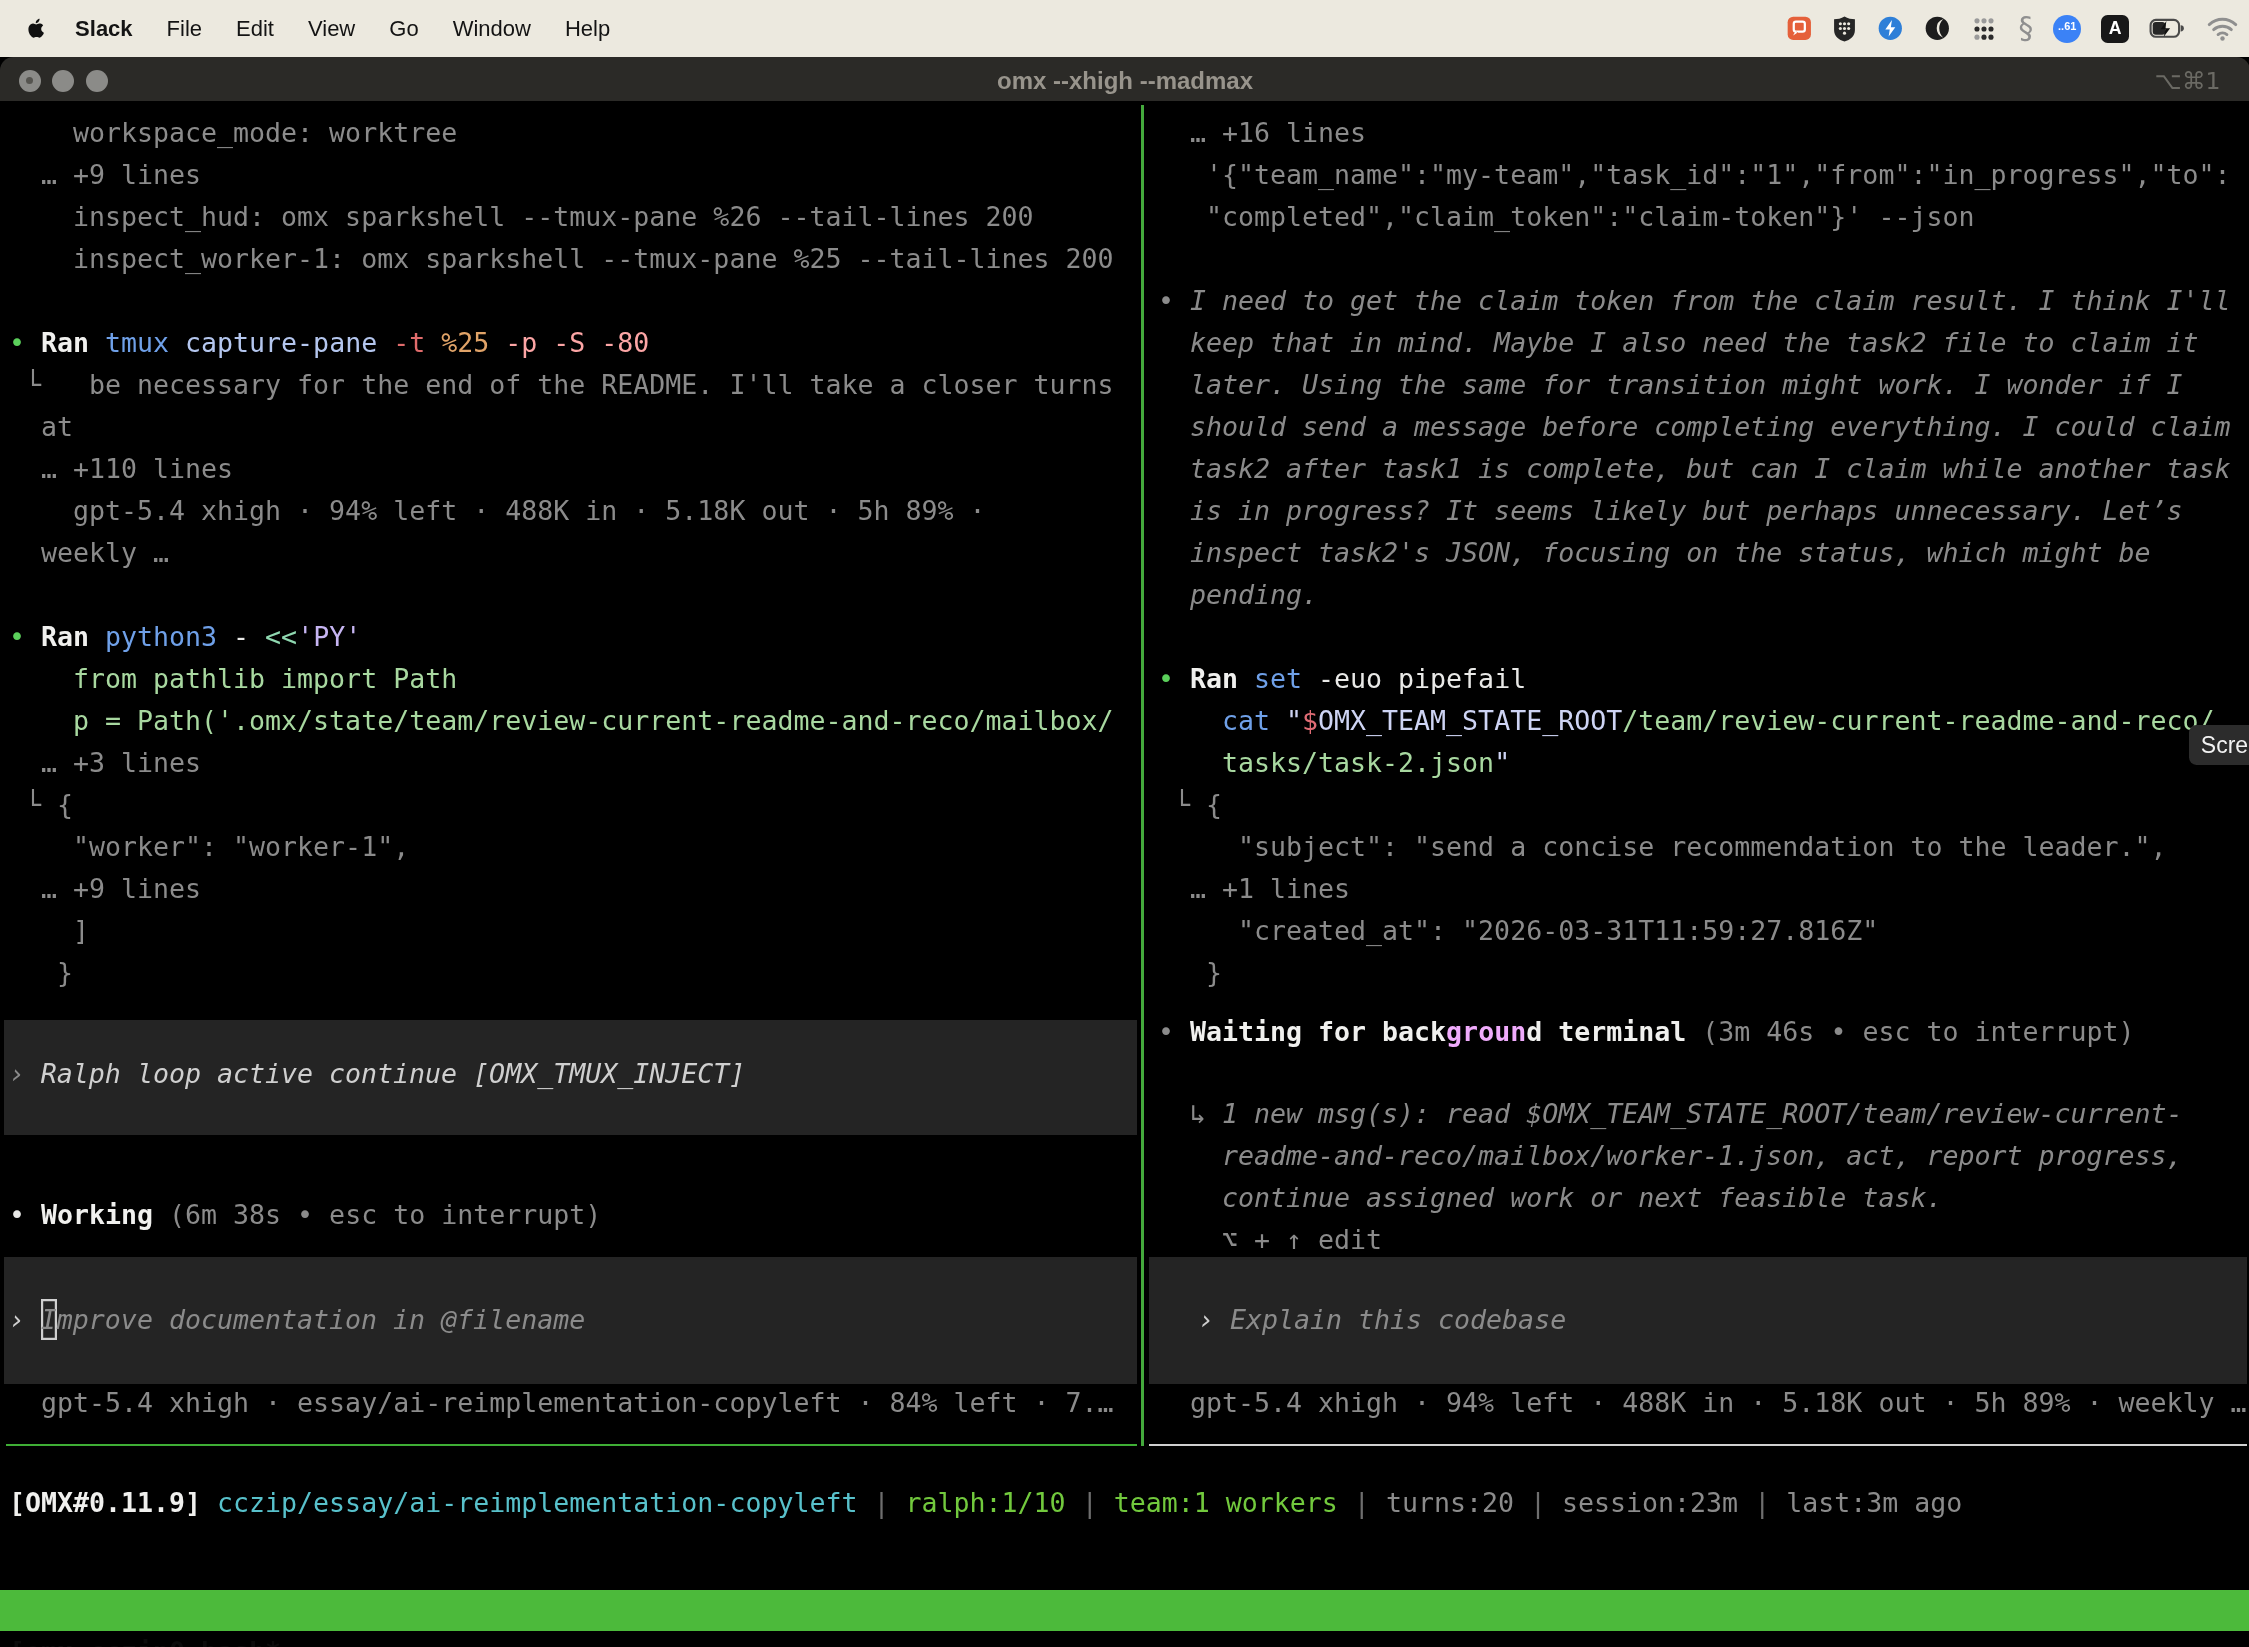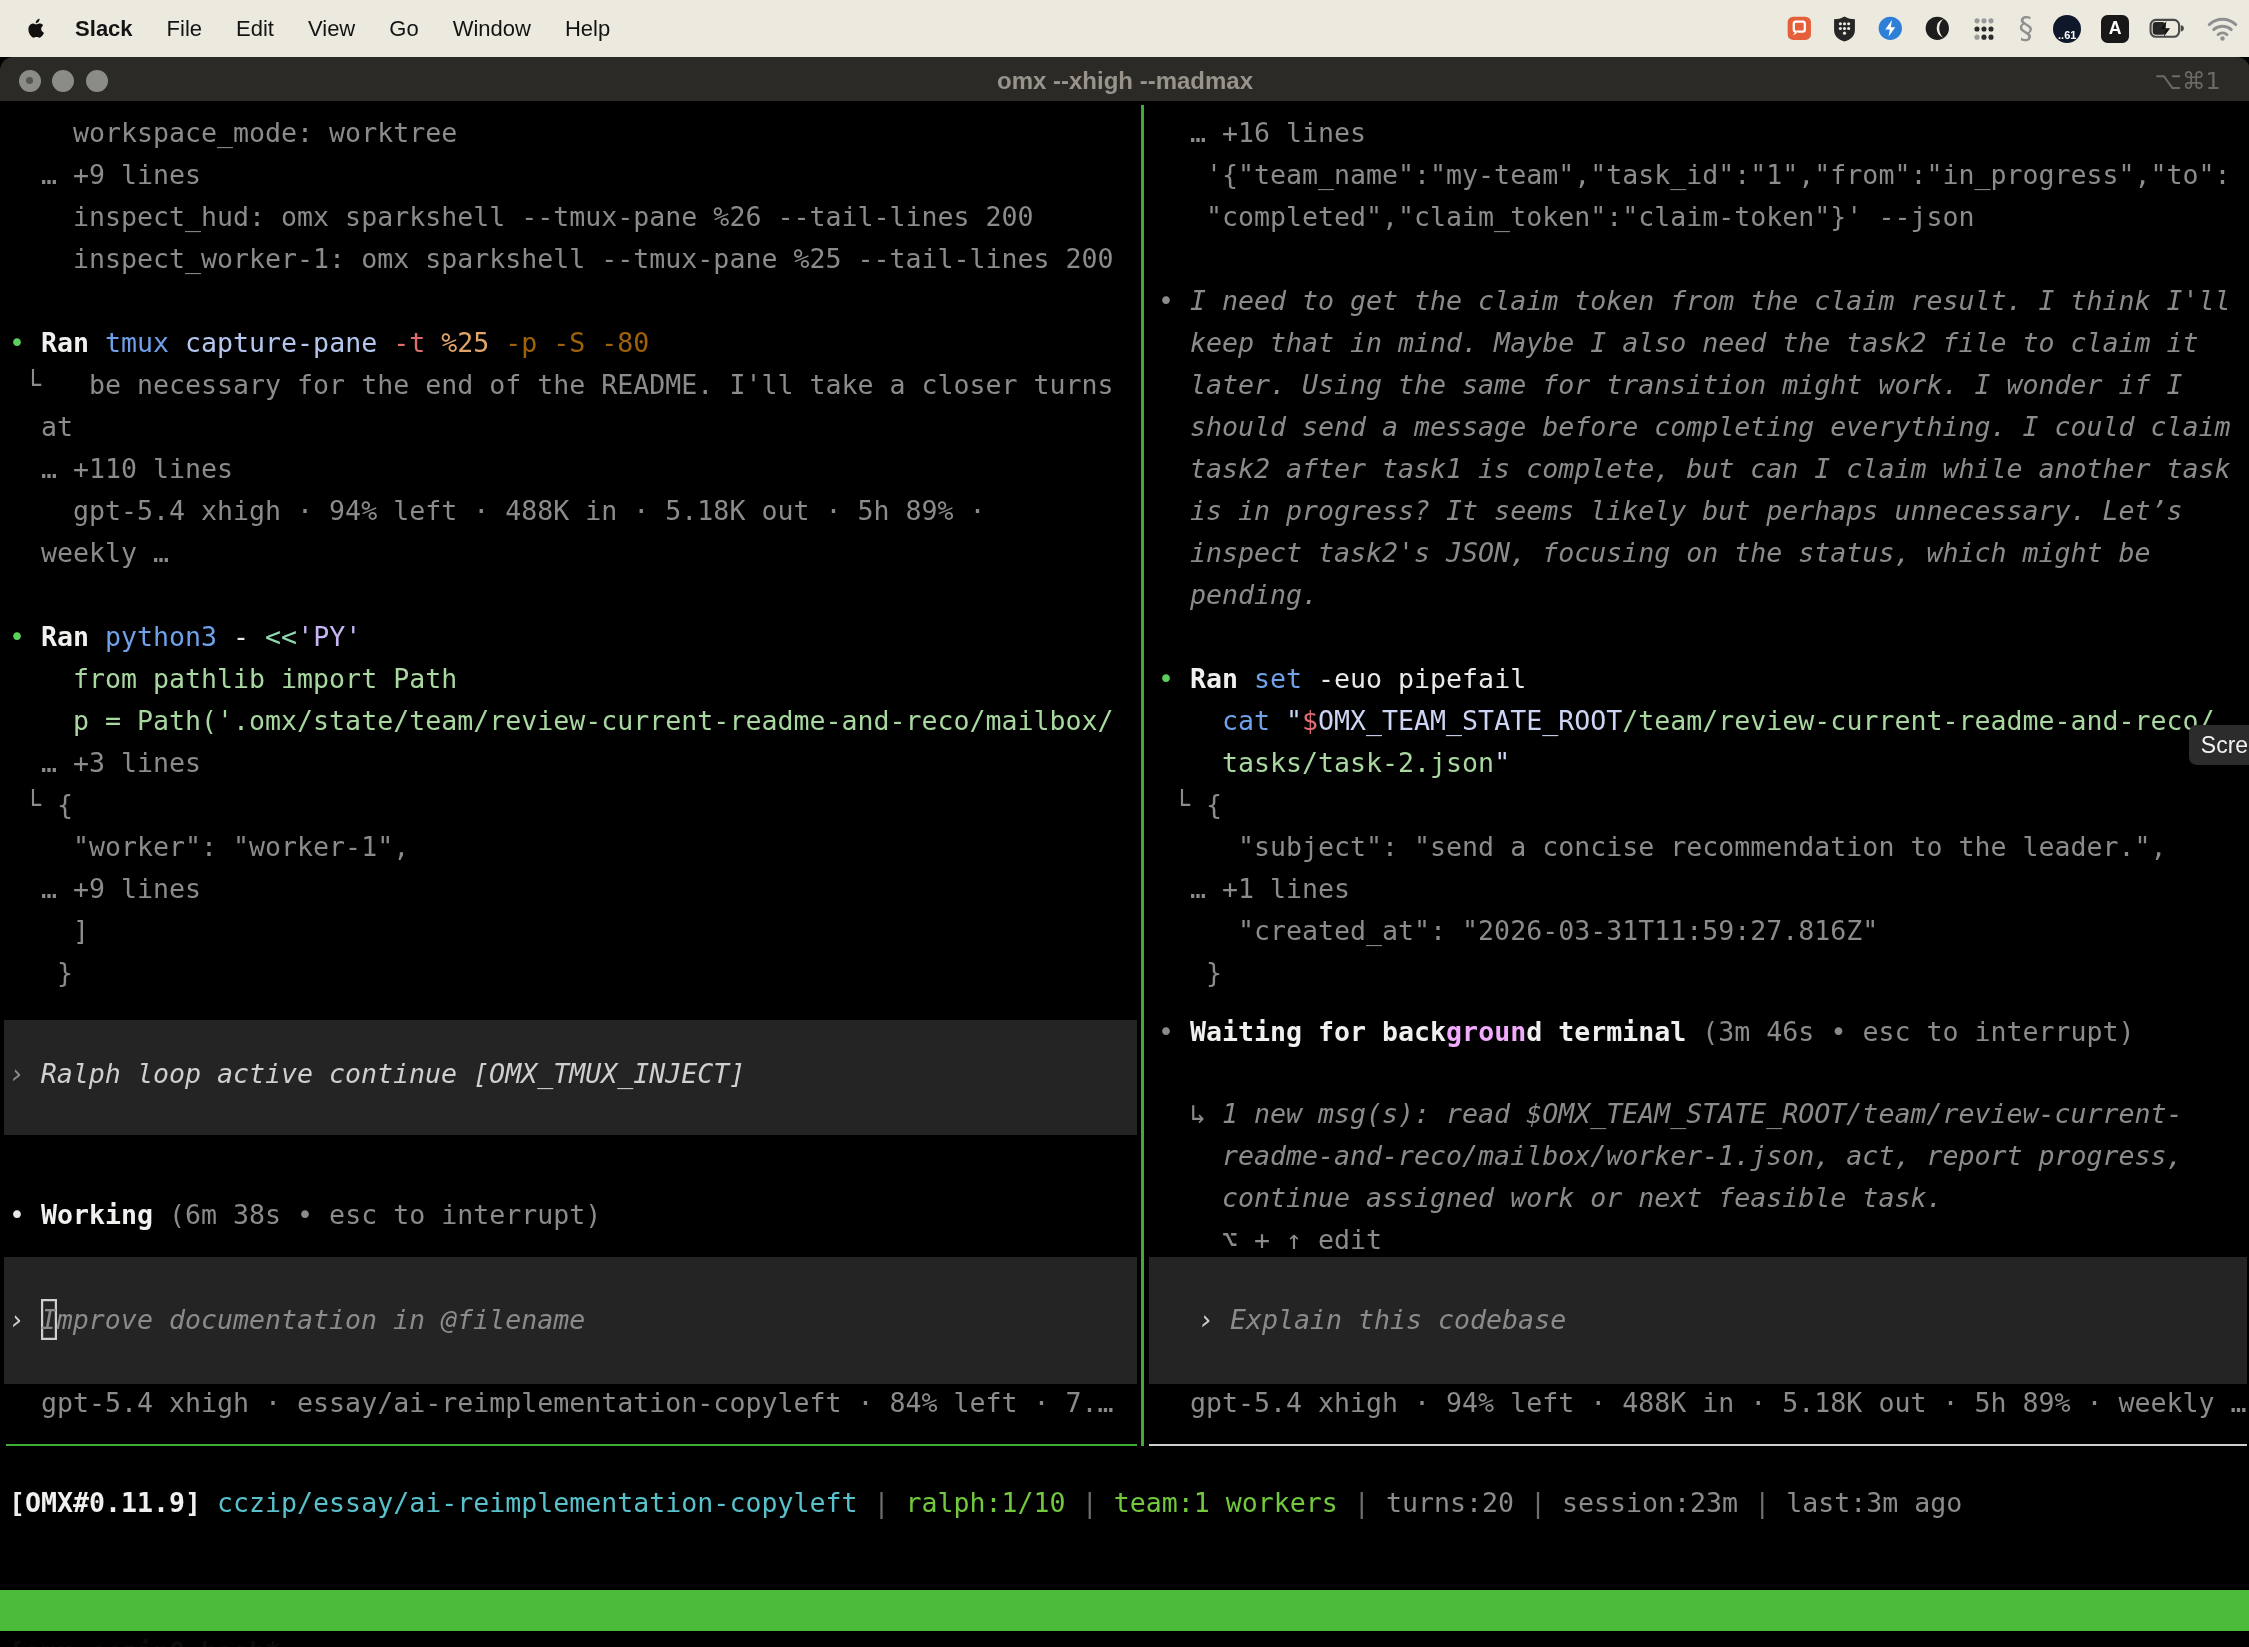--- a/index.html
+++ b/index.html
@@ -8,23 +8,23 @@
 
   
   .menubar{position:absolute;top:0;left:0;right:0;height:57px;background:#ECE9DF;
            display:flex;align-items:center;font-family:"Liberation Sans", sans-serif;
            color:#141414;font-size:22px;}
   .apple{margin-left:23.6px;display:flex;align-items:center;}
   .mb-app{margin-left:29.5px;font-weight:700;}
   .mb-item{margin-left:34px;}
   .mb-status{position:absolute;right:11.8px;top:0;height:57px;display:flex;align-items:center;gap:20px;}
   .sic{display:flex;align-items:center;justify-content:center;}
-  .ic-circle61{width:28px;height:28px;border-radius:50%;background:#0f172a;color:#fff;
+  .ic-circle61{width:28px;height:28px;border-radius:50%;background:#3b82f6;color:#fff;
                font-size:11px;font-weight:700;display:flex;align-items:flex-end;justify-content:center;
-               font-family:"Liberation Sans", sans-serif;padding-bottom:2px;box-sizing:border-box;}
+               font-family:"Liberation Sans", sans-serif;padding-bottom:11px;box-sizing:border-box;}
   .ic-asq{width:28px;height:28px;border-radius:6.6px;background:#181818;color:#fff;font-size:17.7px;
           font-weight:700;display:flex;align-items:center;justify-content:center;
           font-family:"Liberation Sans", sans-serif;}
   .ic-squig{color:#8f8f8f;font-size:29.5px;font-family:"DejaVu Sans", sans-serif;line-height:29.5px;}
 
   
   .window{position:absolute;top:57px;left:0;right:0;bottom:0;background:#000;
           border-radius:13.3px 13.3px 0 0;overflow:hidden;}
   .titlebar{position:absolute;top:0;left:0;right:0;height:44px;background:#2B2A27;}
   .tlights{position:absolute;left:18.5px;top:12.5px;display:flex;gap:11.8px;}
@@ -76,21 +76,21 @@
   .c-d{color:#8B8B8B;}
   .c-d2{color:#CFCFCF;}
   .c-w{color:#E9E9E7;}
   .c-wb{color:#F0F0EE;font-weight:700;}
   .c-shim{color:#f0abfc;font-weight:700;}
   .c-gb{color:#5BD05B;}
   .c-blue{color:#6FA0E8;}
   .c-pale{color:#B4C6EE;}
   .c-red{color:#E06C6C;}
   .c-orange{color:#E0A368;}
-  .c-pink{color:#a16207;}
+  .c-pink{color:#fca5a5;}
   .c-grn{color:#A8D8A0;}
   .c-mint{color:#8FD8B0;}
   .c-purp{color:#C6B5F2;}
   .c-lav{color:#CED4F4;}
   .c-dolr{color:#E06C75;}
   .c-it{color:#8B8B8B;font-style:italic;}
   .c-cyan{color:#58C1CB;}
   .c-sgrn{color:#72C93D;}
   .c-pipe{color:#6E6E6E;}
   .c-cursor{display:inline-block;height:41px;line-height:41px;vertical-align:top;

